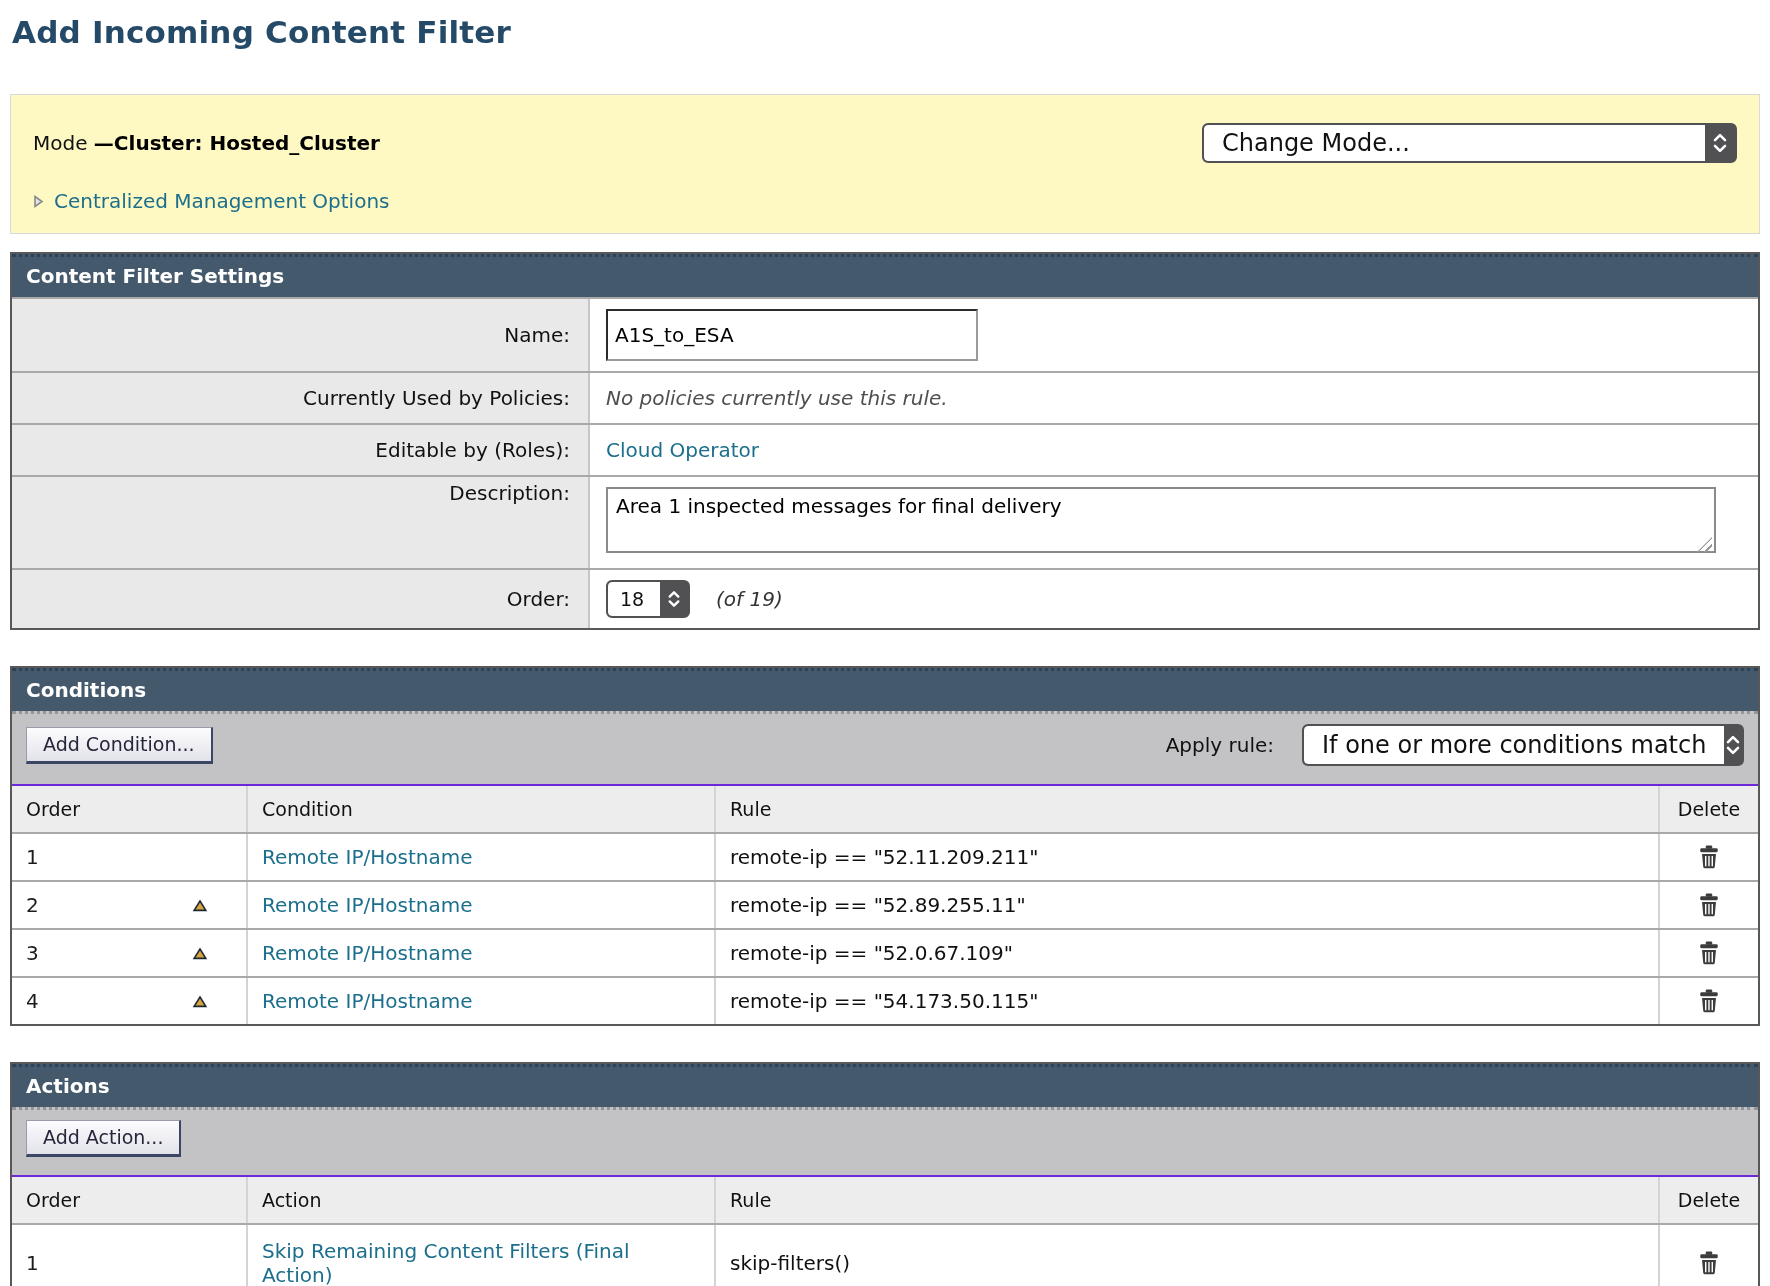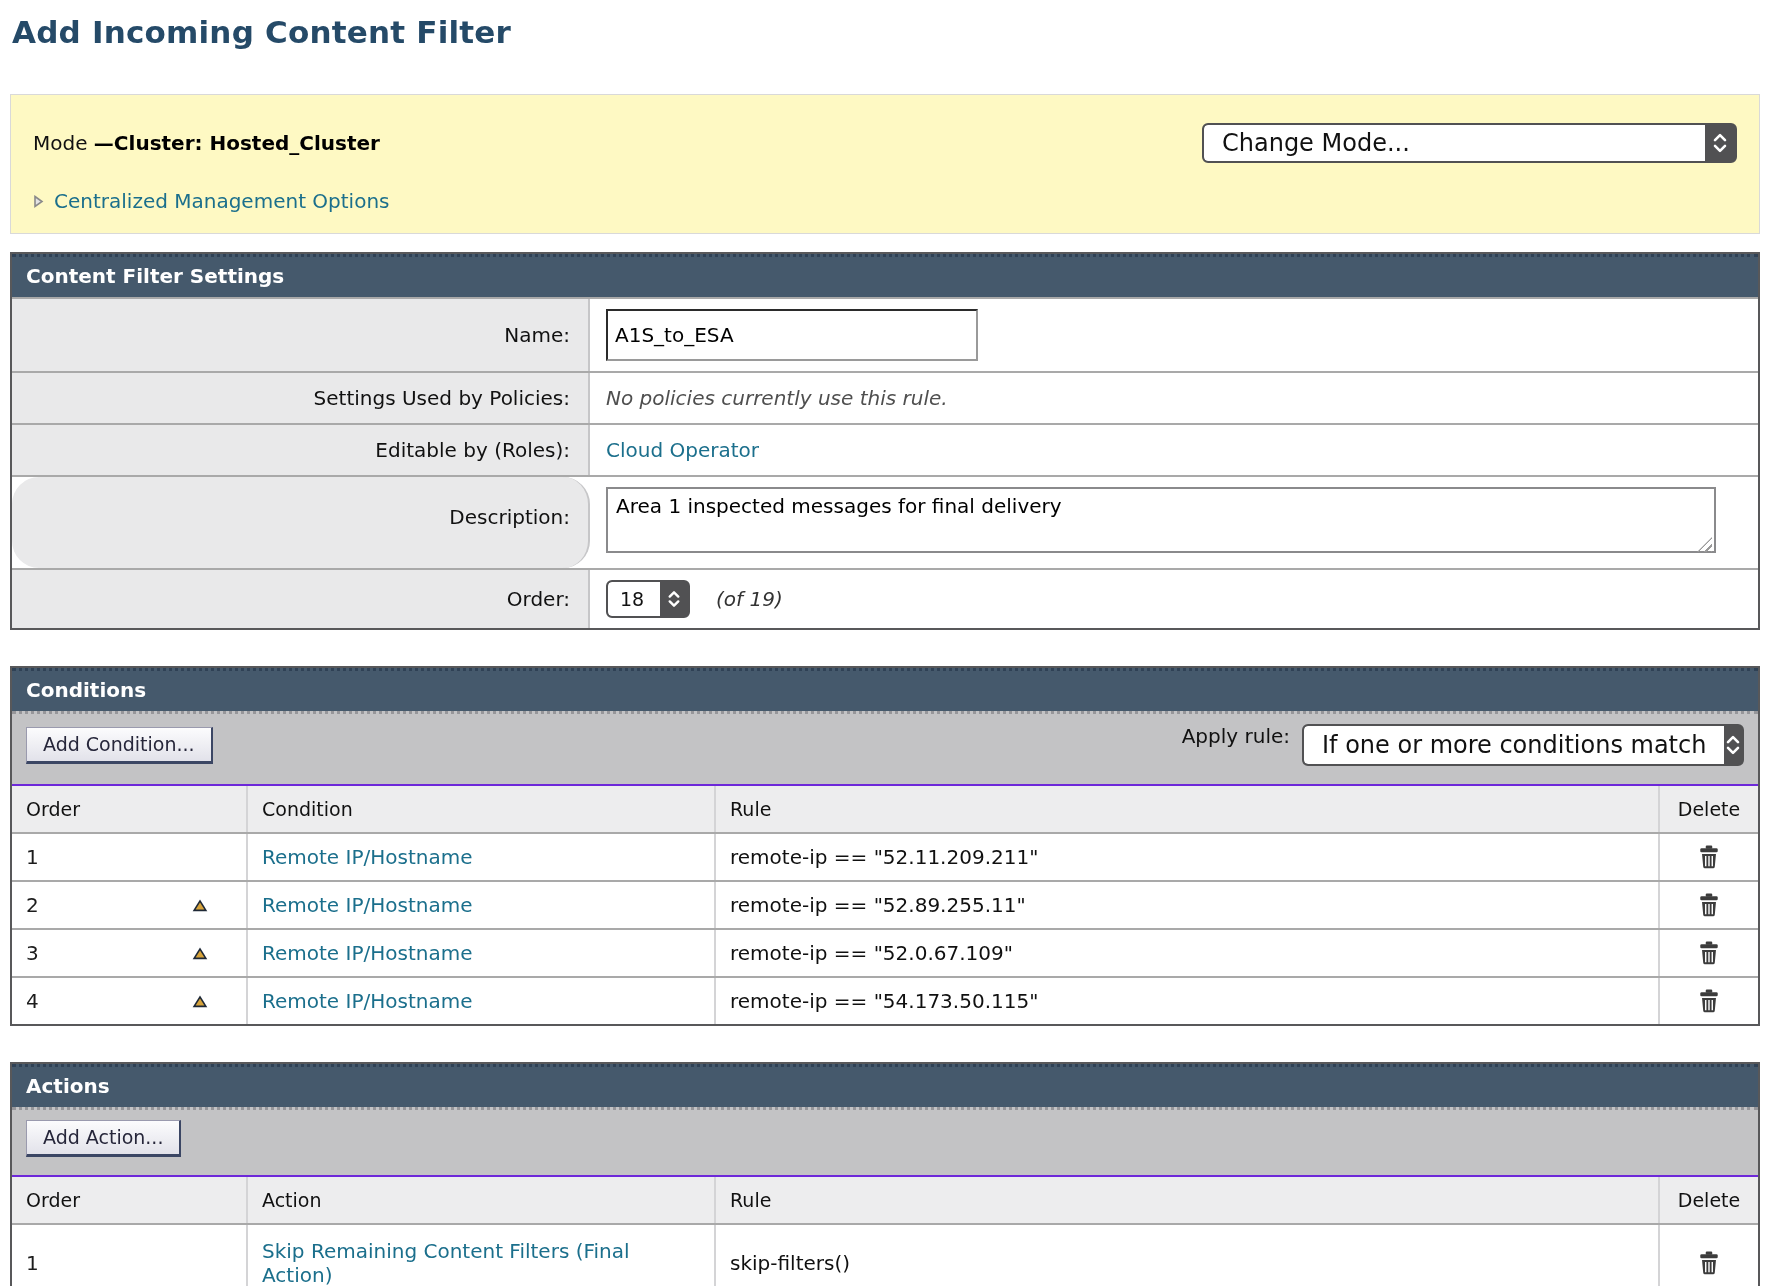--- a/index.html
+++ b/index.html
@@ -88,21 +88,21 @@
     font-family: "DejaVu Sans", "Liberation Sans", sans-serif;
     font-size: 19px;
     color: #26263a;
     background: linear-gradient(#fcfcfd, #e2e2ea);
     border: 1px solid #9a9aae;
     border-right: 2px solid #3b4664;
     border-bottom: 3px solid #3b4664;
     padding: 5px 16px 6px 16px;
     cursor: pointer;
   }
-  .apply-rule { display: flex; align-items: flex-start; gap: 12px; }
+  .apply-rule { display: flex; align-items: center; gap: 28px; }
   .apply-rule-label { font-size: 20px; color: #111; }
 
   .grid-head, .grid-row { display: grid; grid-template-columns: 234px 468px 944px 1fr; }
   .grid-head { background: #ededee; border-top: 2px solid #6d28d9; }
   .grid-head .cell { font-size: 19px; color: #111; padding: 12px 14px; }
   .grid-row { background: #ffffff; border-top: 2px solid #a9a9a9; }
   .grid-row .cell { font-size: 20px; padding: 11px 14px; display: flex; align-items: center; }
   .cell + .cell { border-left: 2px solid #d4d4d6; }
   .cell-center { justify-content: center; text-align: center; }
   .order-cell { display: flex; align-items: center; }
@@ -197,35 +197,35 @@
     <div class="section-header">Content Filter Settings</div>
 
     <div class="srow">
       <div class="slabel">Name:</div>
       <div class="svalue">
         <input class="name-input" type="text" value="A1S_to_ESA" style="">
       </div>
     </div>
 
     <div class="srow">
-      <div class="slabel">Settings Used by Policies:</div>
+      <div class="slabel">Currently Used by Policies:</div>
       <div class="svalue">
           <span class="italic-muted">No policies currently use this rule.</span>
         </div>
     </div>
 
     <div class="srow">
       <div class="slabel">Editable by (Roles):</div>
       <div class="svalue">
           <span class="tbl-link">Cloud Operator</span>
         </div>
     </div>
 
     <div class="srow">
-      <div class="slabel" style="align-items:flex-start;padding-top:28px;border-radius:27px;">Description:</div>
+      <div class="slabel" style="align-items:flex-start;padding-top:4px;">Description:</div>
       <div class="svalue">
         <span class="textarea-wrap">
           <textarea class="desc-textarea" style="">Area 1 inspected messages for final delivery</textarea>
         </span>
       </div>
     </div>
 
     <div class="srow">
       <div class="slabel">Order:</div>
       <div class="svalue">

